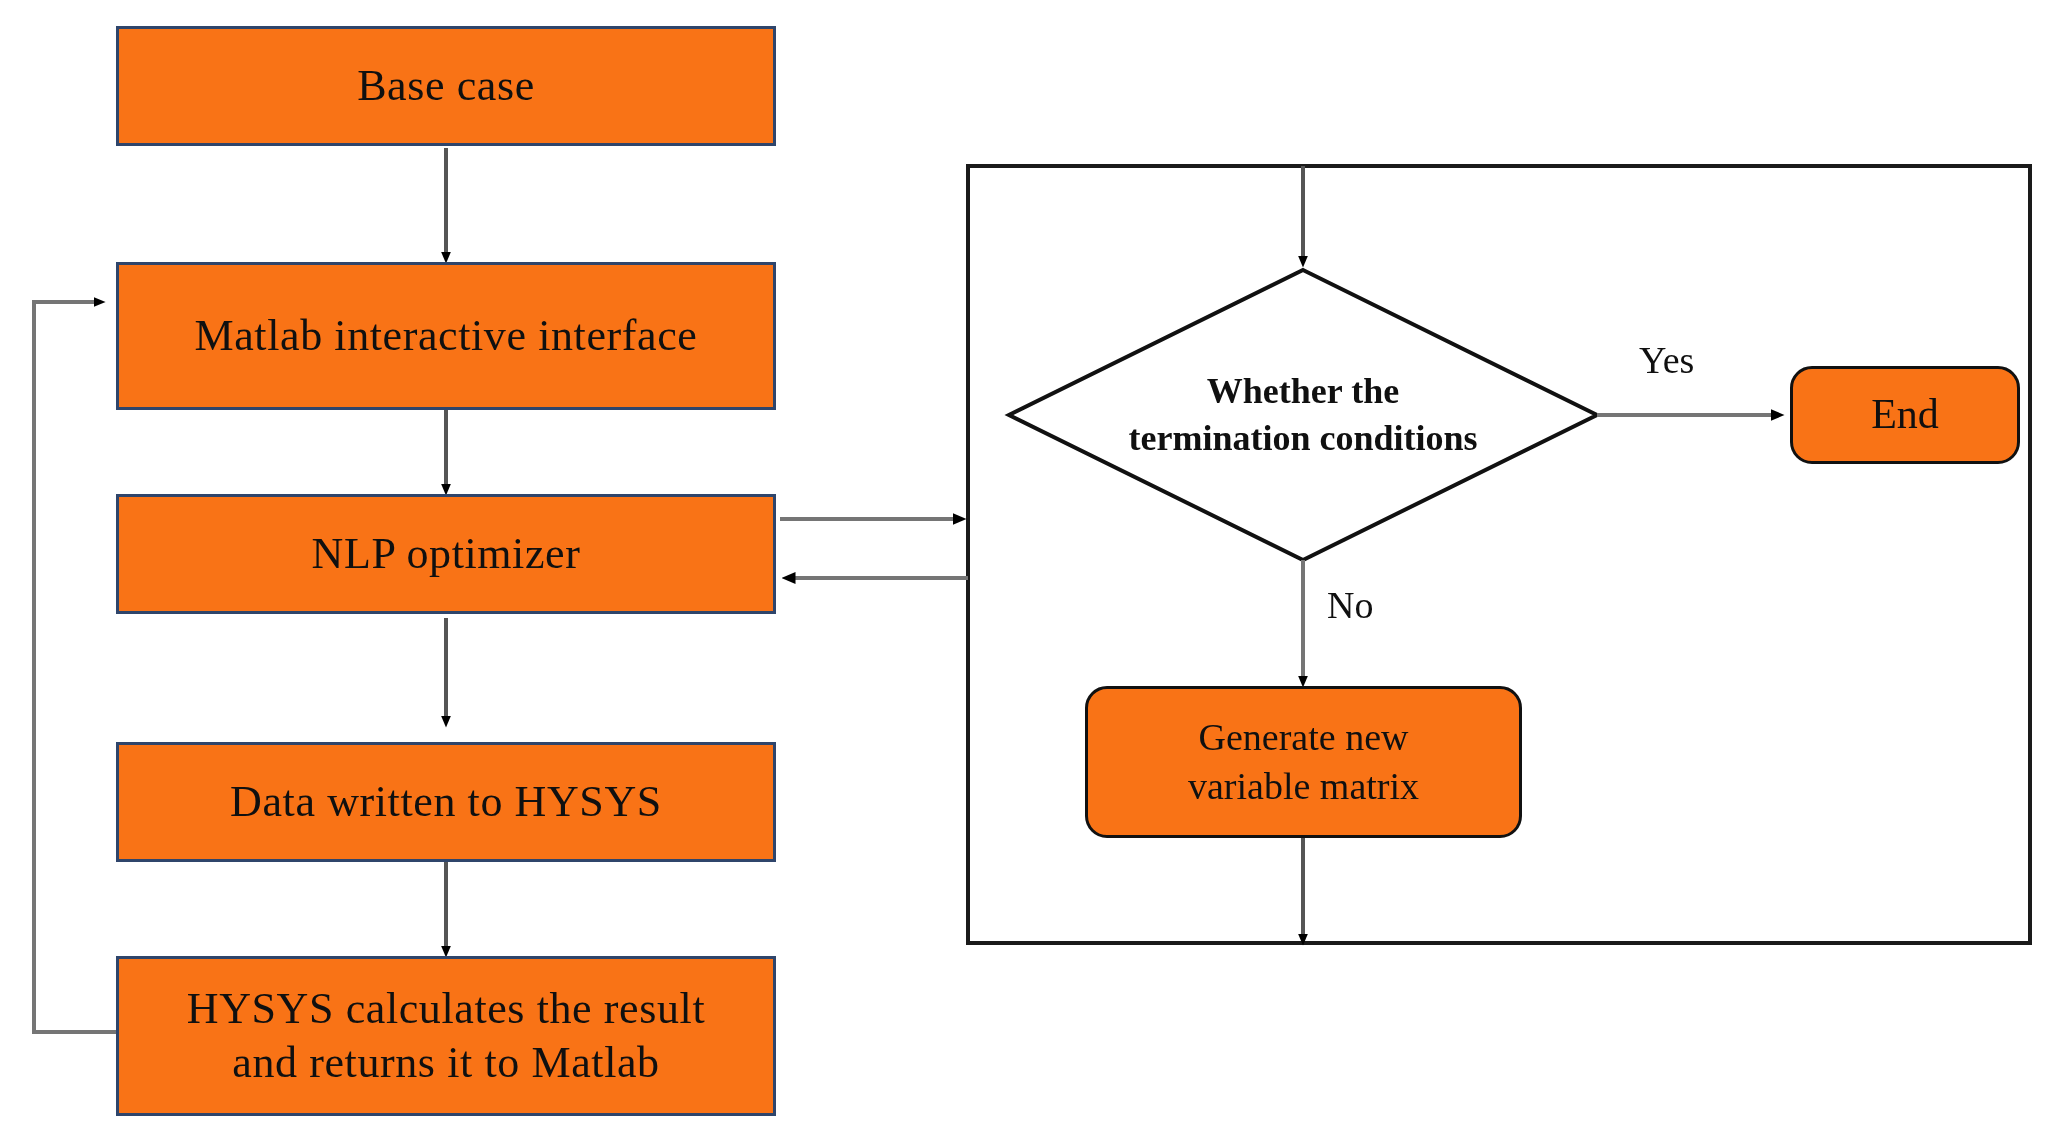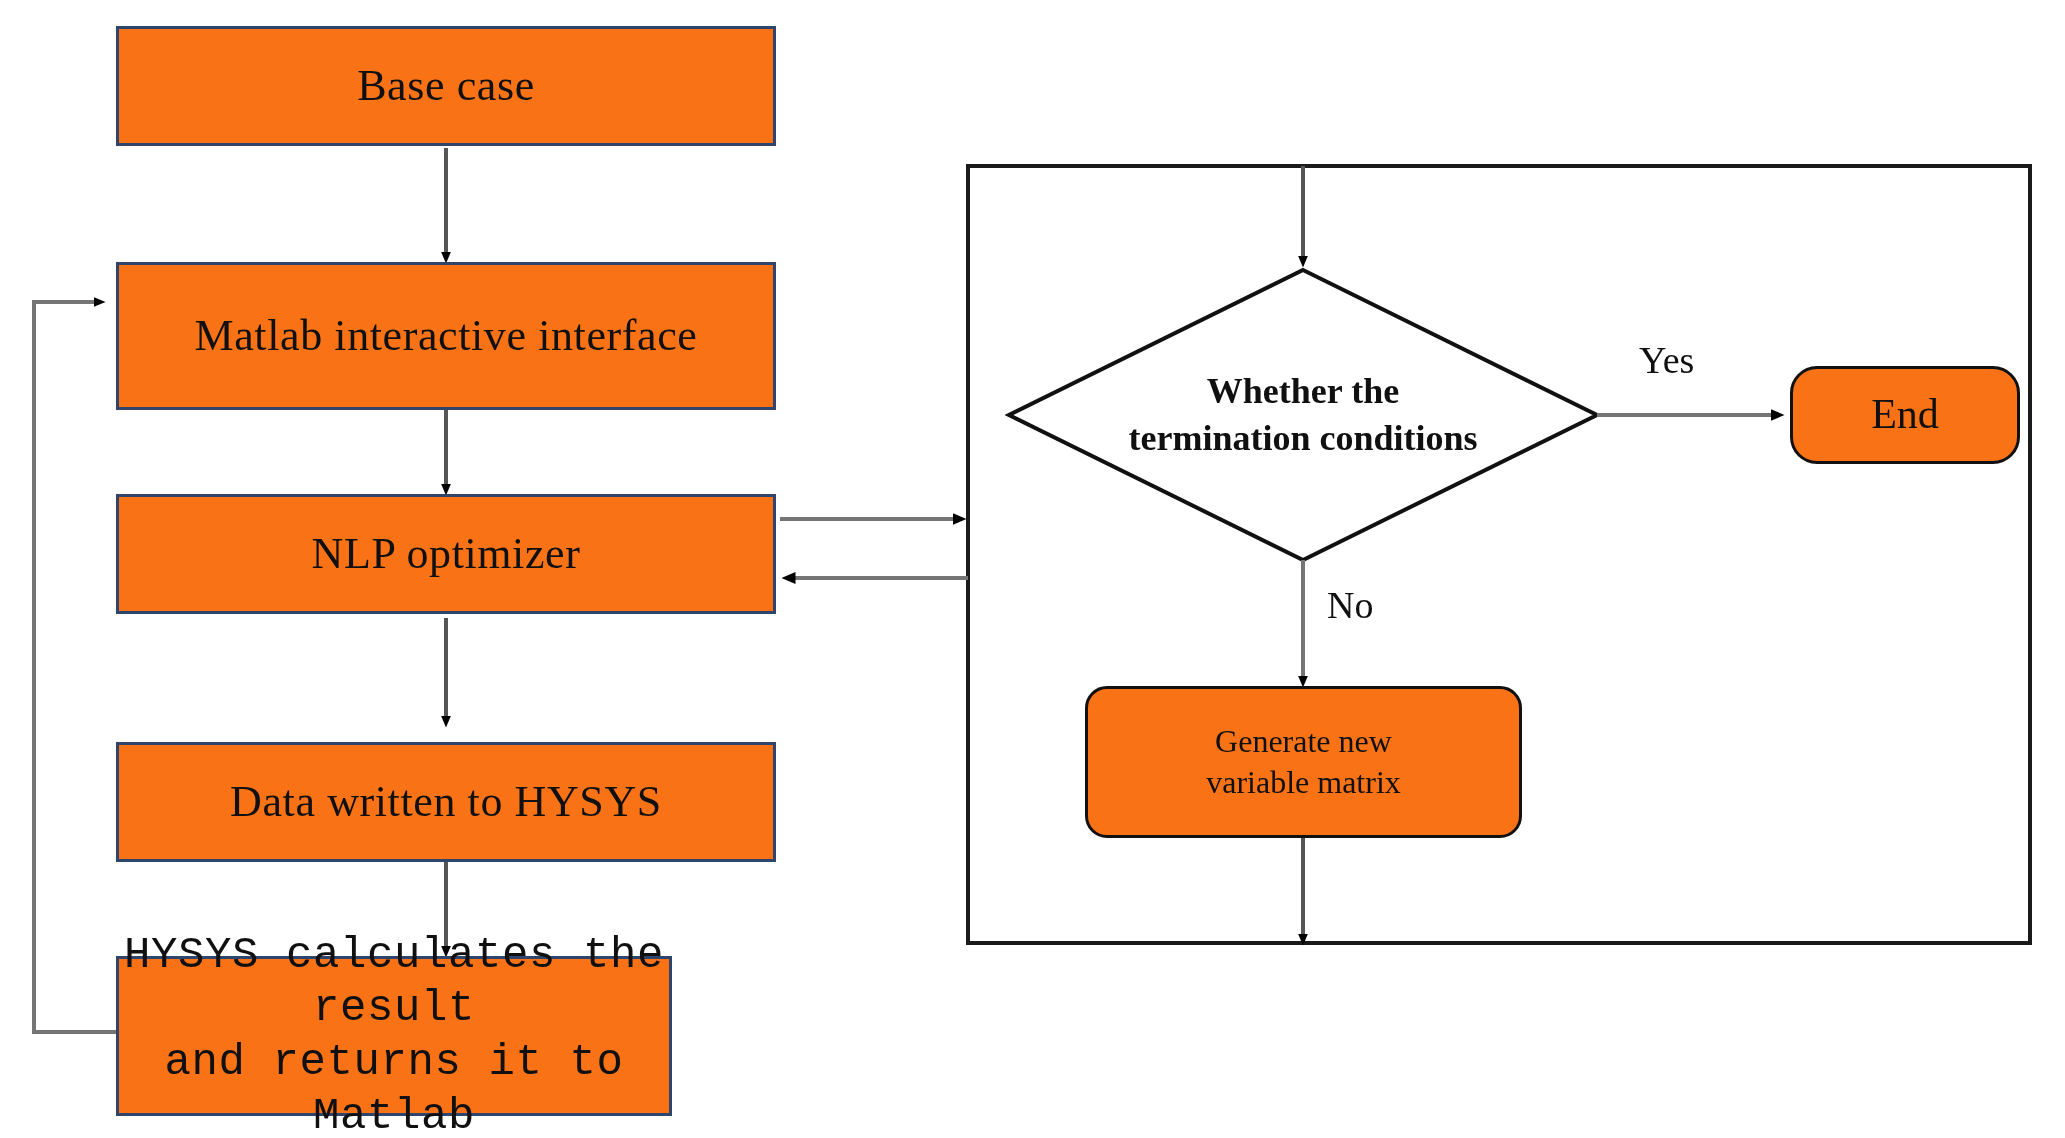--- a/index.html
+++ b/index.html
@@ -34,26 +34,25 @@
   }
   .proc-box {
     border: 3px solid #2f456b;
     font-size: 44px;
     line-height: 1.22;
     letter-spacing: 0.6px;
   }
   .rounded-box {
     border: 3px solid #111111;
     border-radius: 22px;
-    font-size: 32px;
+    font-size: 38px;
     line-height: 1.28;
   }
   .rounded-box.small {
     font-size: 42px;
-    border-radius: 27px;
   }
   .diamond-label {
     position: absolute;
     display: flex;
     align-items: center;
     justify-content: center;
     text-align: center;
     font-size: 36px;
     line-height: 1.30;
     color: #101010;
@@ -119,21 +118,21 @@
   </div>
 
   <div class="node proc-box" style="left:116px; top:494px; width:660px; height:120px;">
     <span>NLP optimizer</span>
   </div>
 
   <div class="node proc-box" style="left:116px; top:726px; width:660px; height:120px;margin-top:16px;">
     <span>Data written to HYSYS</span>
   </div>
 
-  <div class="node proc-box" style="left:116px; top:956px; width:556px; height:160px;font-family:Liberation Mono, monospace;">
+  <div class="node proc-box" style="left:116px; top:956px; width:660px; height:160px;">
     <span>
       <span class="nl">HYSYS calculates the result</span>
       <span class="nl">and returns it to Matlab</span>
     </span>
   </div>
 
   <div class="diamond-label" style="left:1055px; top:335px; width:496px; height:160px;">
     <span>
       <span class="nl">Whether the</span>
       <span class="nl">termination conditions</span>

